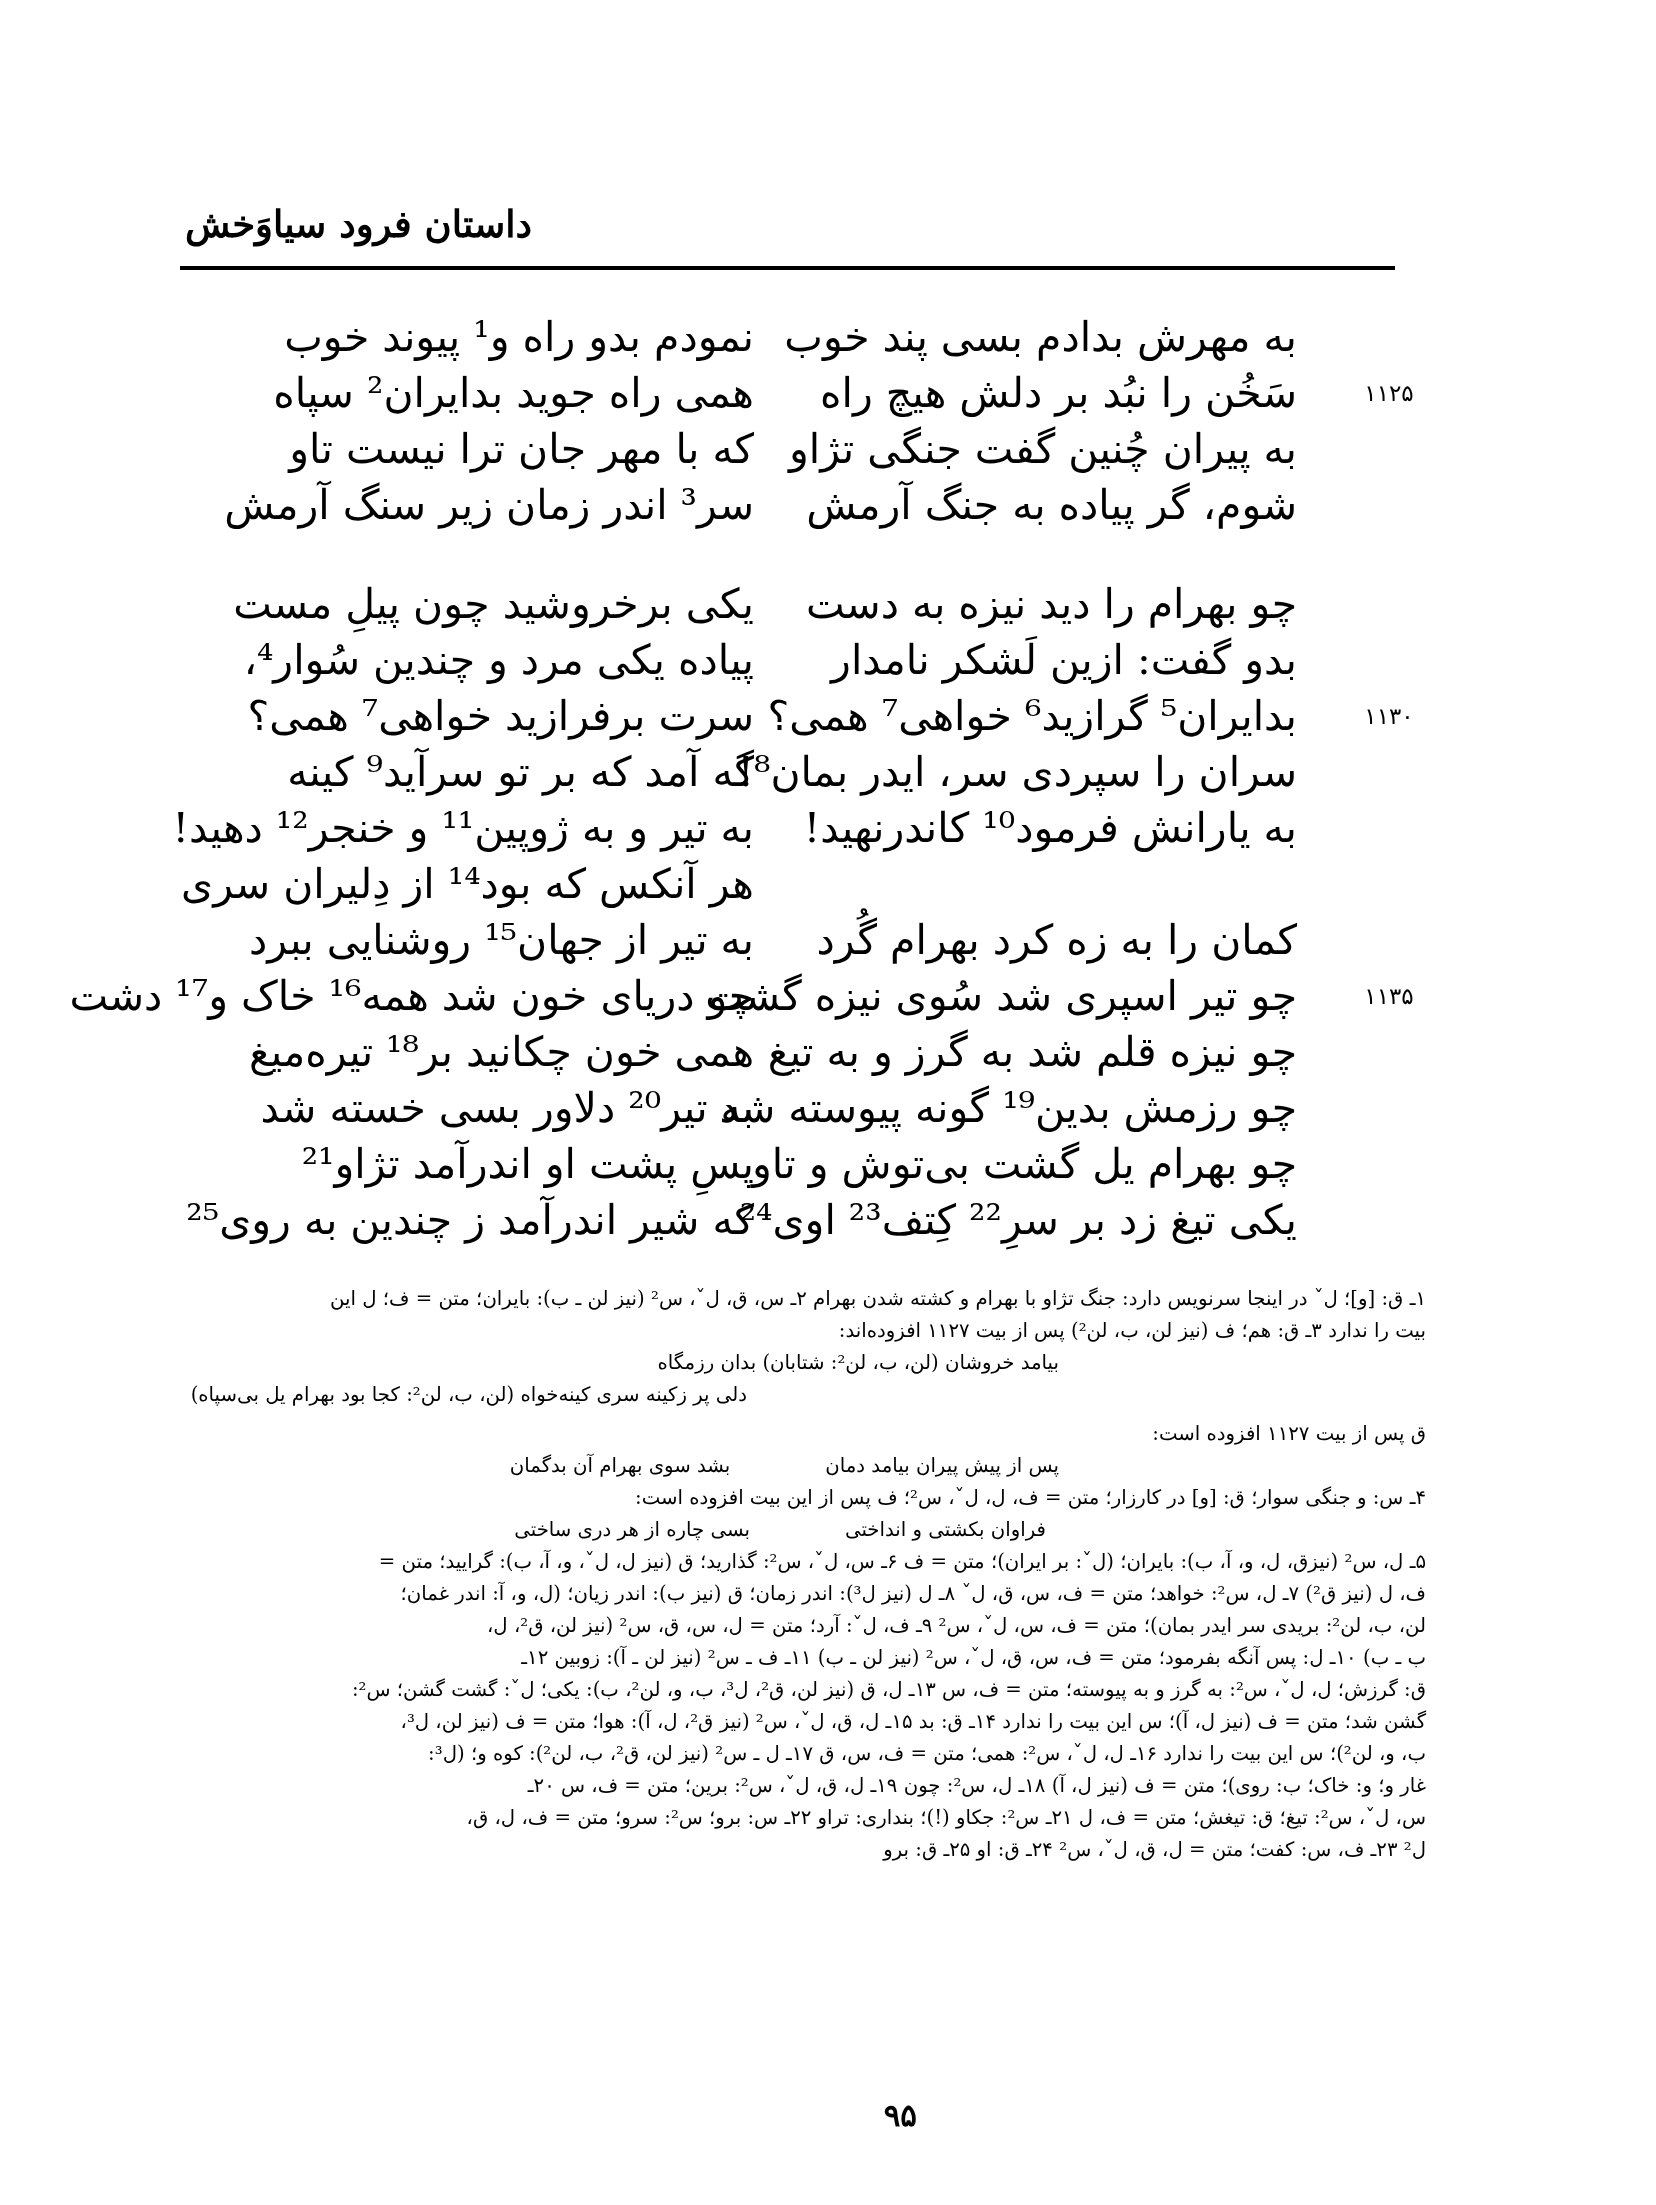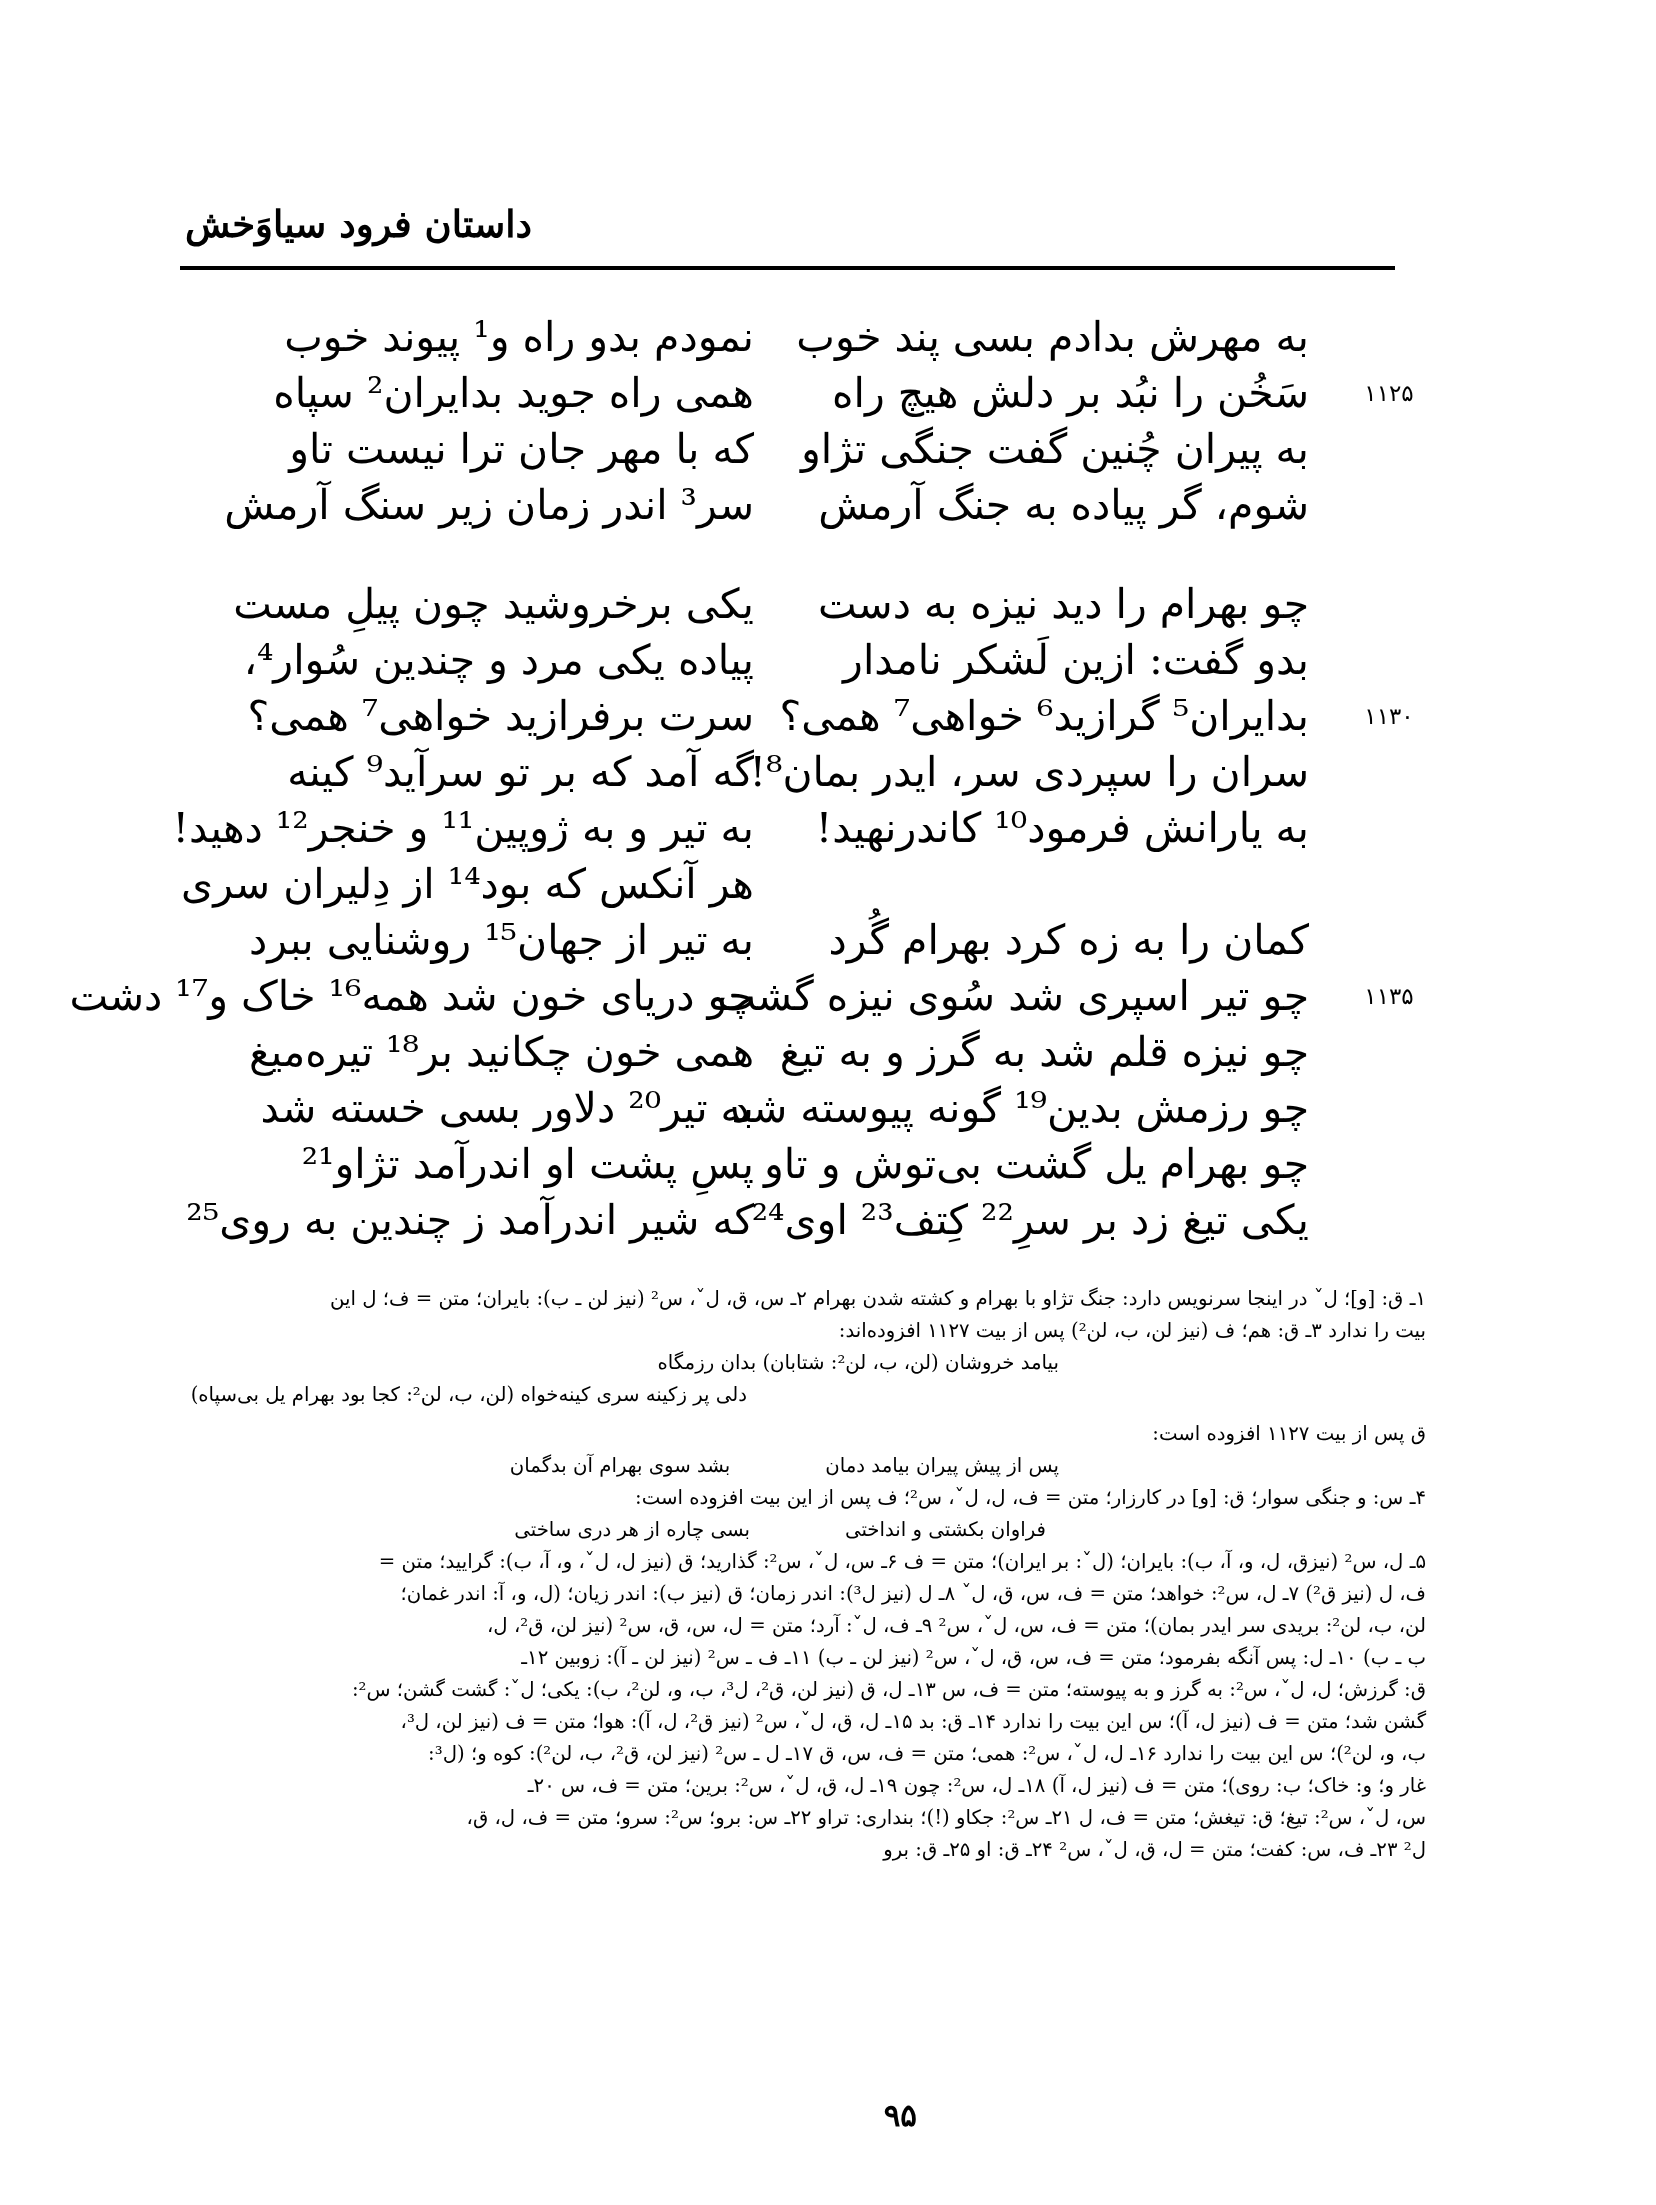--- a/index.html
+++ b/index.html
@@ -4,21 +4,21 @@
   <style>
     html, body { margin:0; padding:0; background:#ffffff; }
     body { width:1657px; height:2205px; position:relative; overflow:hidden; color:#000; font-family:"DejaVu Serif", serif; }
     .page { position:absolute; left:0; top:0; width:1657px; height:2205px;margin-left:7px; }
     .running-title { position:absolute; left:178px; top:202px; font-size:37px; font-weight:bold; direction:rtl; white-space:nowrap; }
     .header-rule { position:absolute; left:173px; top:266px; width:1215px; height:4.1px; background:#000; }
     .verse-block { position:absolute; left:258px; width:1168px; direction:rtl; }
     .verse-row { position:relative; height:56px; display:flex; flex-direction:row; align-items:center; }
     .verse-num { position:absolute; right:0; width:88px; text-align:center; font-size:23px; direction:rtl; }
     .hemi { position:absolute; font-size:41px; white-space:nowrap; direction:rtl; text-align-last:justify; text-align:justify; }
-    .hemi-right { right:124px; width:448px; }
+    .hemi-right { right:136px; width:448px; }
     .hemi-left { right:679px; width:448px; }
     .block-1 { top:309px; }
     .block-2 { top:576px; }
     .footnotes { position:absolute; left:156px; width:1263px; top:1283px; direction:rtl; font-size:19.7px; line-height:32px; }
     .fn-line { white-space:nowrap; height:32px; }
     .fn-couplet { display:flex; justify-content:flex-start; gap:95px; }
     .fn-couplet span { display:inline-block; }
     .fn-couplet.c1 { padding-right:367px; }
     .fn-couplet.c2 { padding-right:367px; }
     .fn-couplet.c3 { padding-right:380px; }

